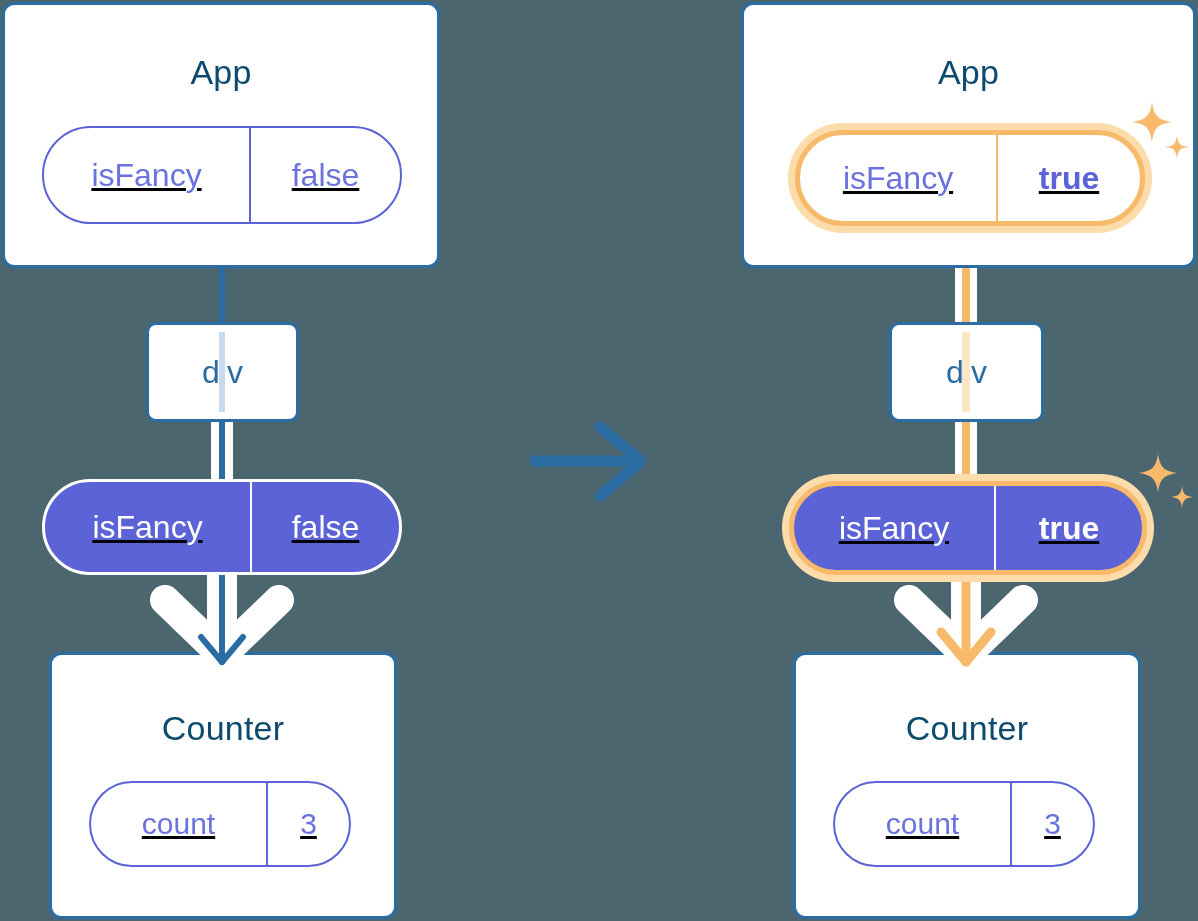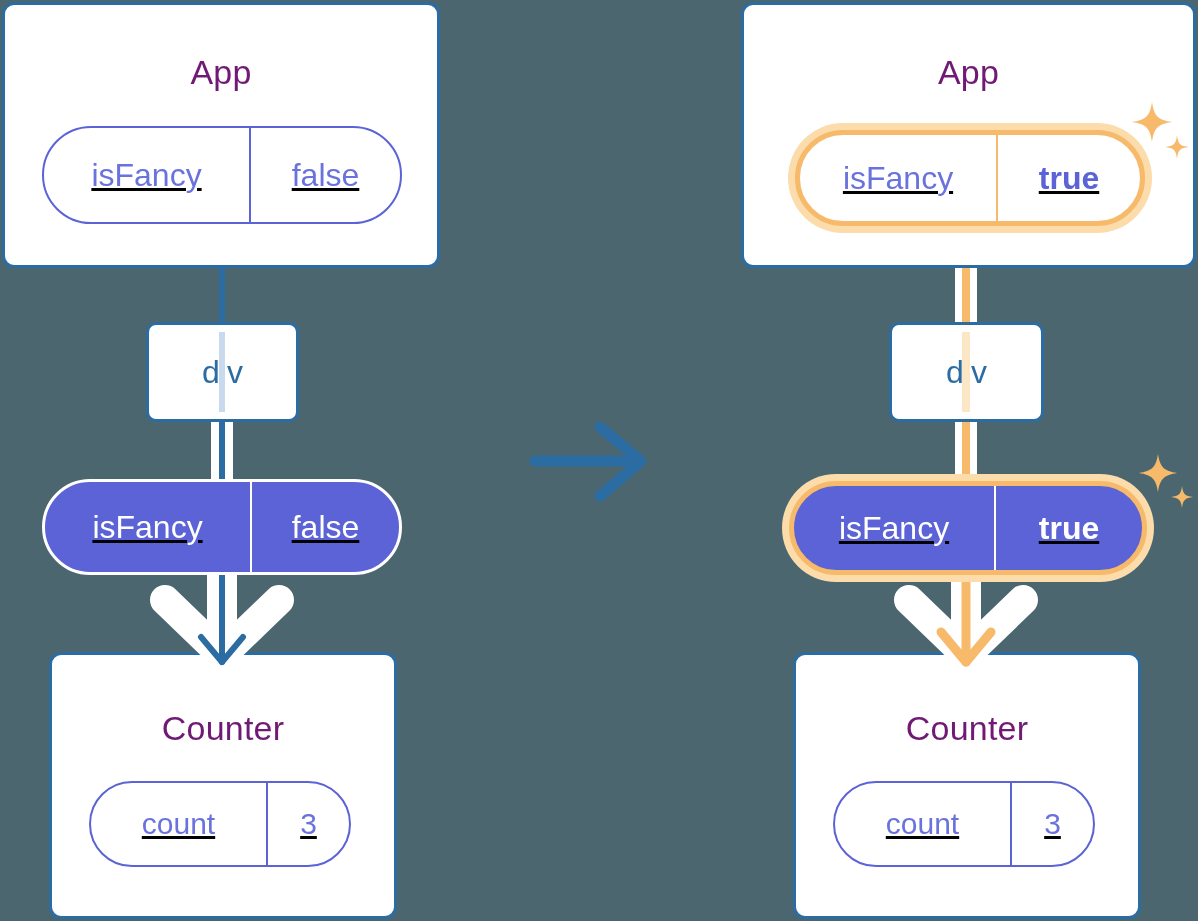--- a/index.html
+++ b/index.html
@@ -20,21 +20,21 @@
     border:3px solid #2b6ca3;
     border-radius:12px;
     box-sizing:border-box;
     z-index:5;
   }
   .box.dim{border-radius:10px;}
   .box-title{
     position:absolute;
     left:0;right:0;
     text-align:center;
-    color:#701a75;
+    color:#0c4a6e;
     font-size:34px;
     font-weight:400;
     letter-spacing:.2px;
     white-space:nowrap;
   }
   .divlabel{
     position:absolute;left:0;right:0;top:50%;
     transform:translateY(-50%);
     text-align:center;
     color:#2b6ca3;

